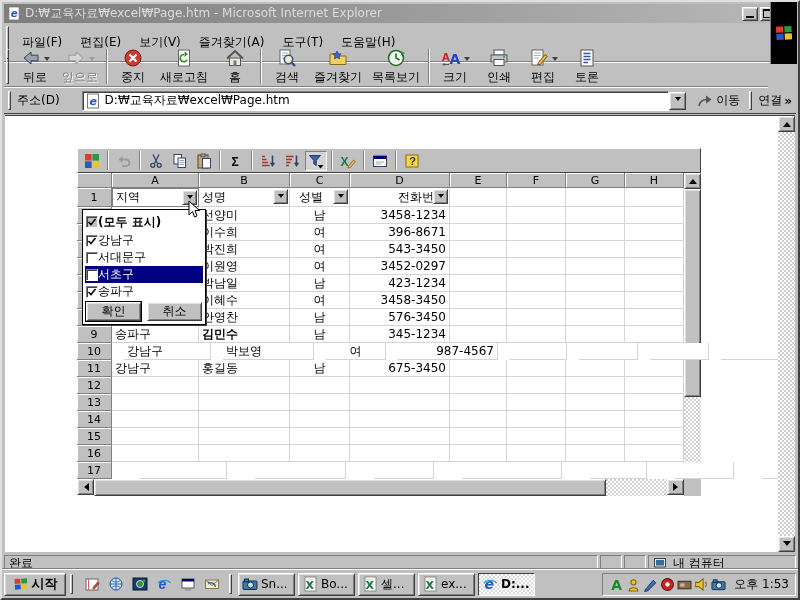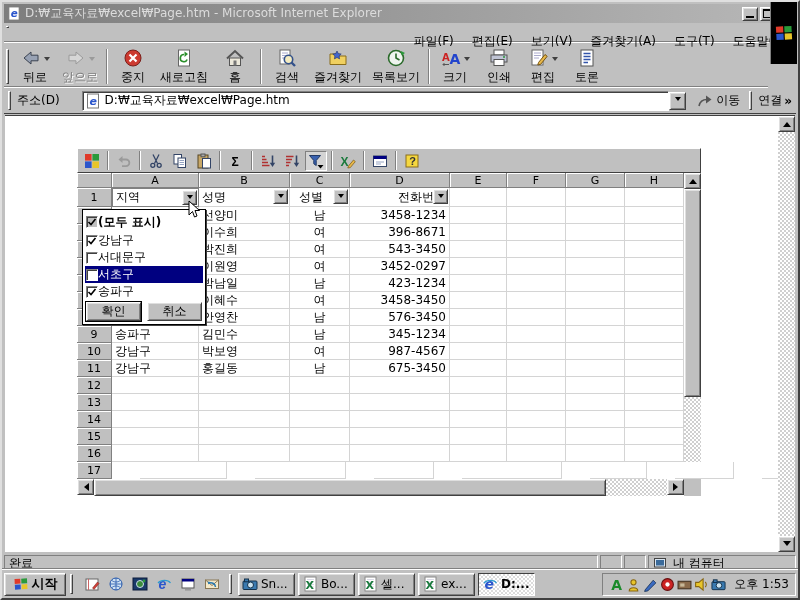--- a/index.html
+++ b/index.html
@@ -27,22 +27,22 @@
   .title-text{flex:1;color:#dcdcdc;font-size:12px;white-space:nowrap;overflow:hidden;}
   .winbtn{width:16px;height:14px;margin-left:2px;display:flex;align-items:center;justify-content:center;padding:0;}
   .g-min{width:8px;height:2px;background:#000;margin-top:7px;}
   .g-restore{position:relative;width:10px;height:9px;}
   .g-restore::before{content:"";position:absolute;right:0;top:0;width:6px;height:6px;border:1px solid #000;border-top-width:2px;}
   .g-restore::after{content:"";position:absolute;left:0;bottom:0;width:6px;height:6px;border:1px solid #000;border-top-width:2px;background:#c0c0c0;}
   .g-close{position:relative;width:9px;height:9px;}
   .g-close::before,.g-close::after{content:"";position:absolute;left:4px;top:-1px;width:2px;height:11px;background:#000;}
   .g-close::before{transform:rotate(45deg);} .g-close::after{transform:rotate(-45deg);}
   
-  .menubar{position:absolute;left:2px;top:22px;right:2px;height:18px;display:flex;align-items:flex-end;
-    border-bottom:1px solid #808080;box-shadow:0 1px 0 #fff;flex-direction:column;}
+  .menubar{position:absolute;left:2px;top:22px;right:2px;height:38px;display:flex;align-items:center;
+    border-bottom:1px solid #808080;box-shadow:0 1px 0 #fff;}
   .menu-item{padding:3px 9px;cursor:default;}
   .brand-logo{position:absolute;right:1px;top:0;width:27px;height:62px;background:#000;
     display:flex;align-items:center;justify-content:center;border-left:1px solid #808080;}
   .brand-logo .ic{width:20px;height:20px;}
   
   .toolbar{position:absolute;left:2px;top:45px;right:30px;height:40px;display:flex;align-items:center;
     border-bottom:1px solid #808080;box-shadow:0 1px 0 #fff;padding-right:2px;}
   .tb-btn{display:flex;flex-direction:column;align-items:center;justify-content:center;gap:1px;
     background:none;border:1px solid transparent;padding:1px 4px 0 4px;height:38px;min-width:44px;font:inherit;}
   .tb-btn .tb-iconrow{display:flex;align-items:center;}
@@ -595,29 +595,29 @@
               <div class="ss-cell ac" style="width: 60px; height: 17px;">남</div>
               <div class="ss-cell ar" style="width: 100px; height: 17px;">576-3450</div>
               <div class="ss-cell al" style="width: 57px; height: 17px;"></div>
               <div class="ss-cell al" style="width: 59px; height: 17px;"></div>
               <div class="ss-cell al" style="width: 59px; height: 17px;"></div>
               <div class="ss-cell al" style="width: 59px; height: 17px;"></div>
             </div>
             <div class="ss-row" style="height: 17px;">
               <span class="ss-rownum" style="width: 35px; flex-shrink: 0;">9</span>
               <div class="ss-cell al" style="width: 87px; height: 17px;">송파구</div>
-              <div class="ss-cell al" style="width: 91px; height: 17px;">김민수</div>
+              <div class="ss-cell al" style="width: 91px; height: 17px; font-weight: bold;">김민수</div>
               <div class="ss-cell ac" style="width: 60px; height: 17px;">남</div>
               <div class="ss-cell ar" style="width: 100px; height: 17px;">345-1234</div>
               <div class="ss-cell al" style="width: 57px; height: 17px;"></div>
               <div class="ss-cell al" style="width: 59px; height: 17px;"></div>
               <div class="ss-cell al" style="width: 59px; height: 17px;"></div>
               <div class="ss-cell al" style="width: 59px; height: 17px;"></div>
             </div>
-            <div class="ss-row" style="height: 17px;">
+            <div class="ss-row" style="height: 17px; gap: 12px;">
               <span class="ss-rownum" style="width: 35px; flex-shrink: 0;">10</span>
               <div class="ss-cell al" style="width: 87px; height: 17px;">강남구</div>
               <div class="ss-cell al" style="width: 91px; height: 17px;">박보영</div>
               <div class="ss-cell ac" style="width: 60px; height: 17px;">여</div>
               <div class="ss-cell ar" style="width: 100px; height: 17px;">987-4567</div>
               <div class="ss-cell al" style="width: 57px; height: 17px;"></div>
               <div class="ss-cell al" style="width: 59px; height: 17px;"></div>
               <div class="ss-cell al" style="width: 59px; height: 17px;"></div>
               <div class="ss-cell al" style="width: 59px; height: 17px;"></div>
             </div>

